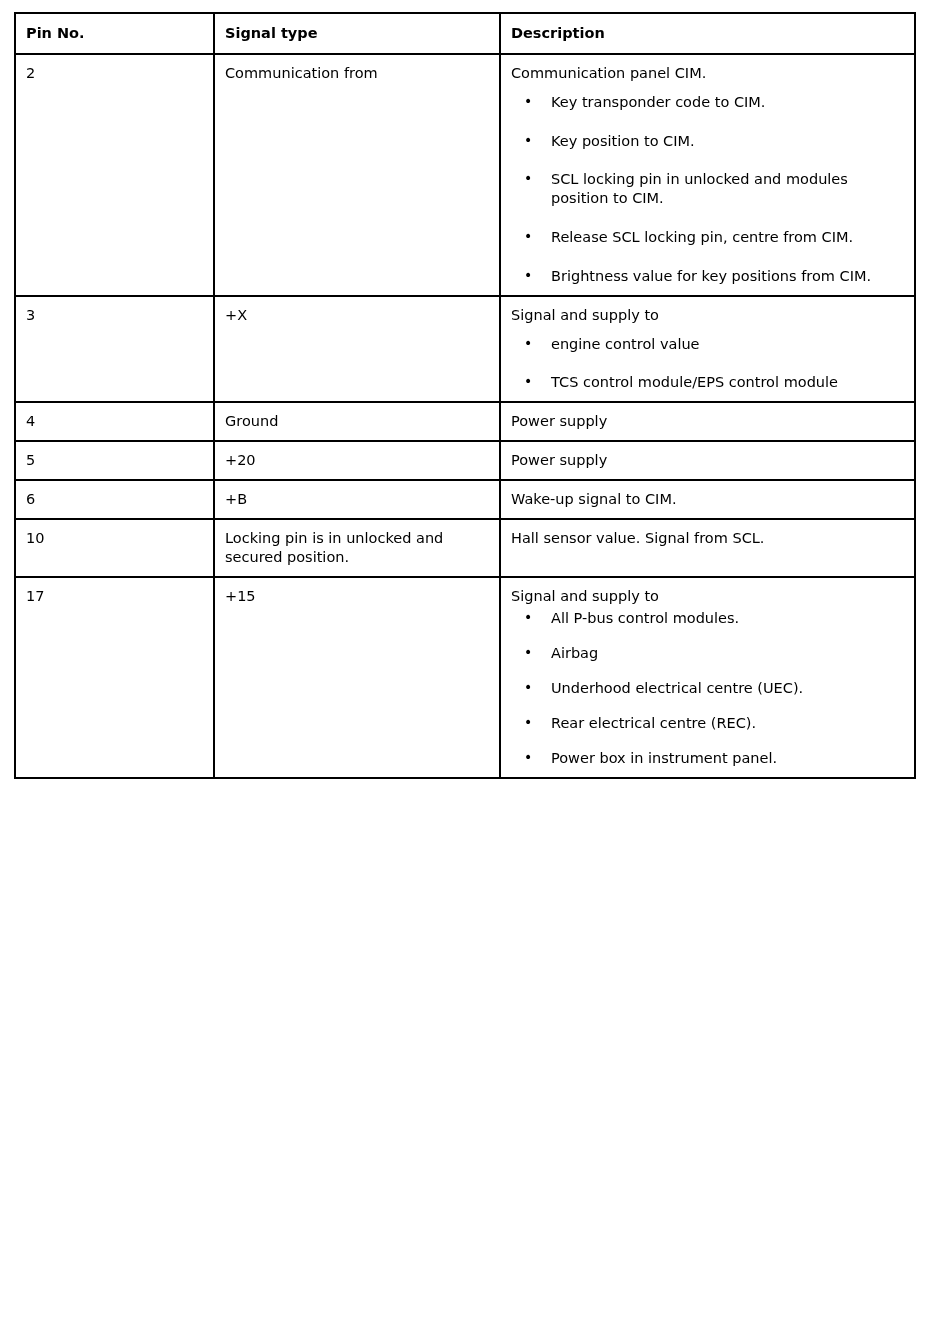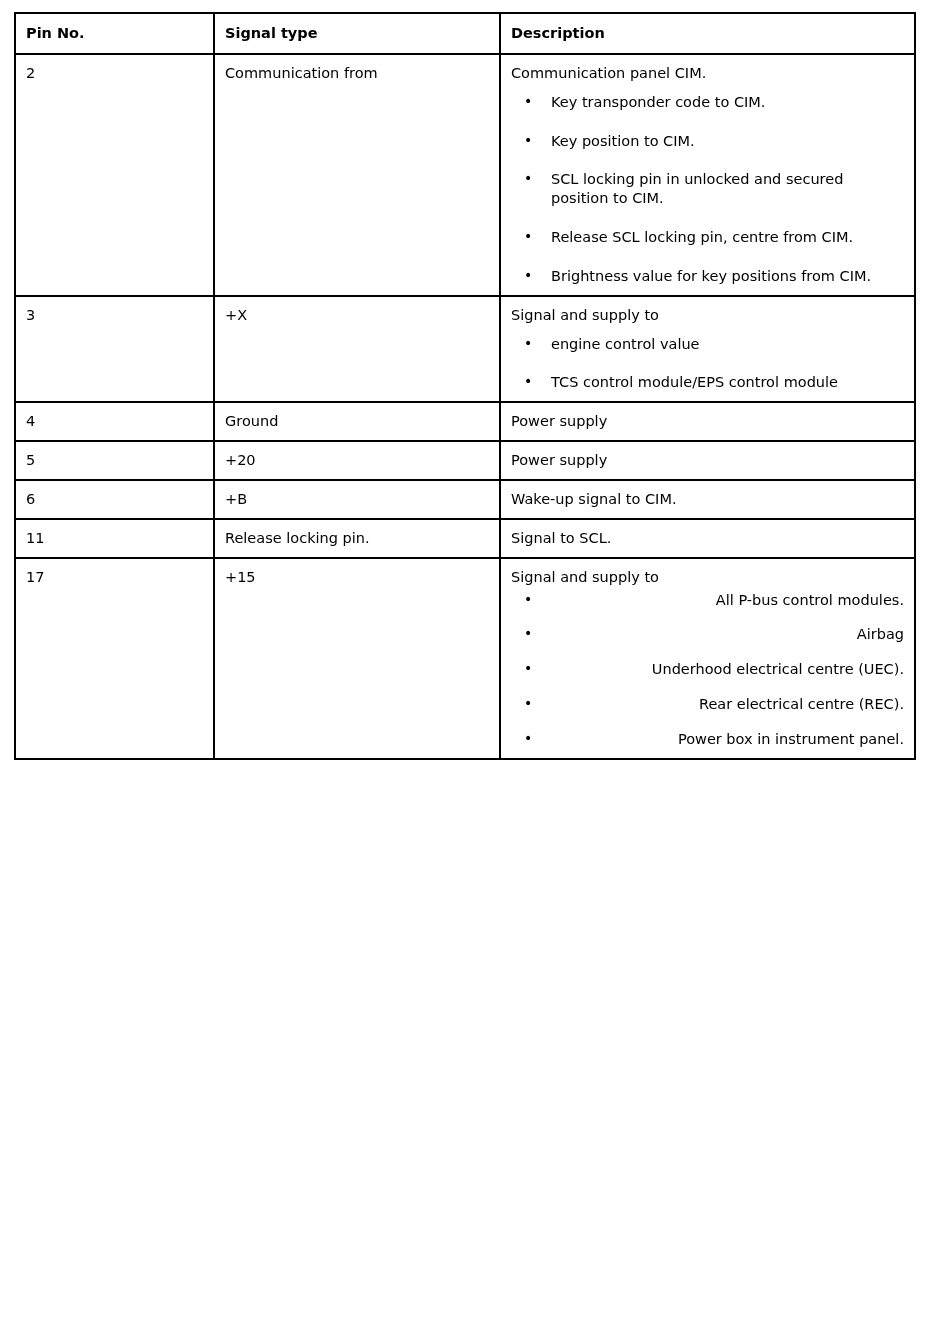--- a/index.html
+++ b/index.html
@@ -53,21 +53,20 @@
   .cell-intro {
     margin: 0 0 4px 0;
   }
   ul.bullets {
     list-style: none;
     margin: 10px 0 0 0;
     padding: 0;
   }
   ul.bullets.tight {
     margin-top: 1px;
-    text-align: right;
   }
   ul.bullets li {
     position: relative;
     padding-left: 40px;
     margin-bottom: 20px;
     line-height: 1.30;
   }
   ul.bullets.tight li {
     margin-bottom: 16px;
   }
@@ -106,21 +105,21 @@
     <tbody>
 
       <tr>
         <td>2</td>
         <td>Communication from</td>
         <td class="pad-tall">
           <p class="cell-intro">Communication panel CIM.</p>
           <ul class="bullets">
             <li>Key transponder code to CIM.</li>
             <li>Key position to CIM.</li>
-            <li>SCL locking pin in unlocked and secured position to CIM.</li>
+            <li>SCL locking pin in unlocked and modules position to CIM.</li>
             <li>Release SCL locking pin, centre from CIM.</li>
             <li>Brightness value for key positions from CIM.</li>
           </ul>
         </td>
       </tr>
 
       <tr>
         <td>3</td>
         <td>+X</td>
         <td class="pad-tall">
@@ -143,26 +142,26 @@
         <td>+20</td>
         <td>Power supply</td>
       </tr>
 
       <tr>
         <td>6</td>
         <td>+B</td>
         <td>Wake-up signal to CIM.</td>
       </tr>
 
+      <tr>
+        <td>10</td>
+        <td>Locking pin is in unlocked and secured position.</td>
+        <td>Hall sensor value. Signal from SCL.</td>
+      </tr>
 
-      <tr>
-        <td>11</td>
-        <td>Release locking pin.</td>
-        <td>Signal to SCL.</td>
-      </tr>
 
       <tr>
         <td>17</td>
         <td>+15</td>
         <td class="pad-tall">
           <p class="cell-intro">Signal and supply to</p>
           <ul class="bullets tight">
             <li>All P-bus control modules.</li>
             <li>Airbag</li>
             <li>Underhood electrical centre (UEC).</li>

